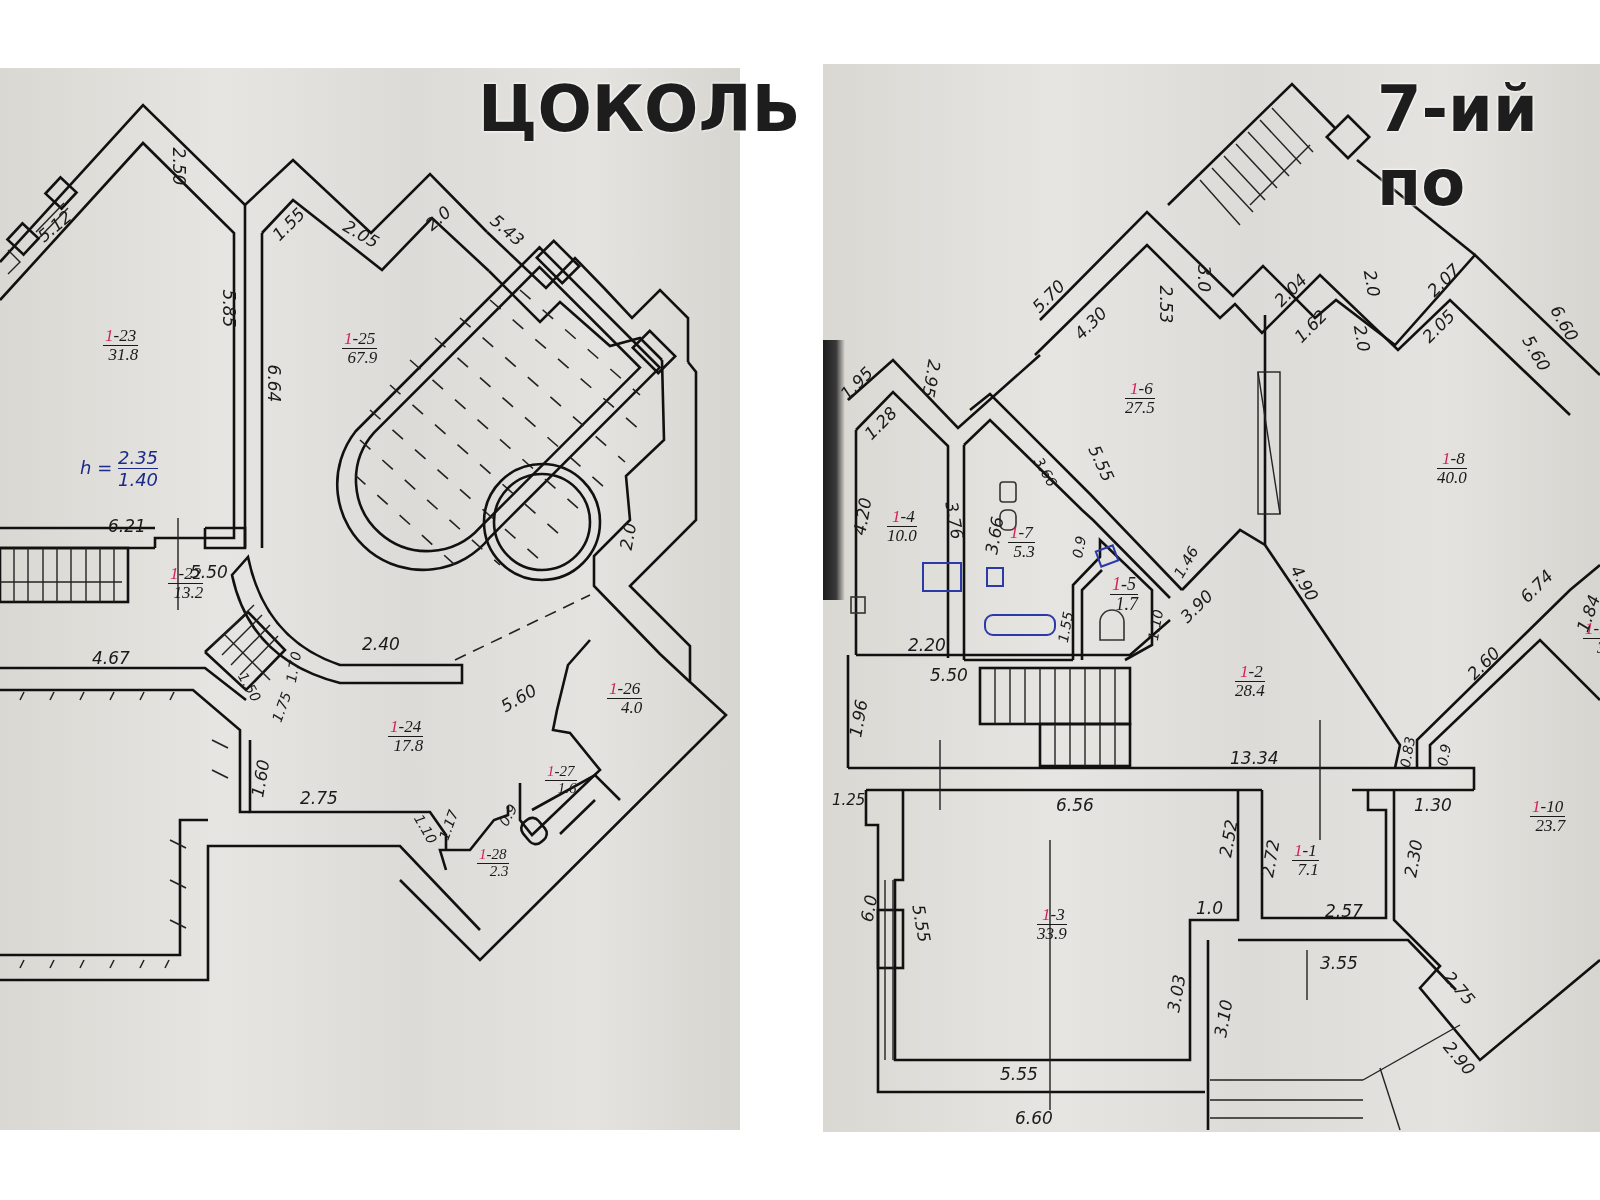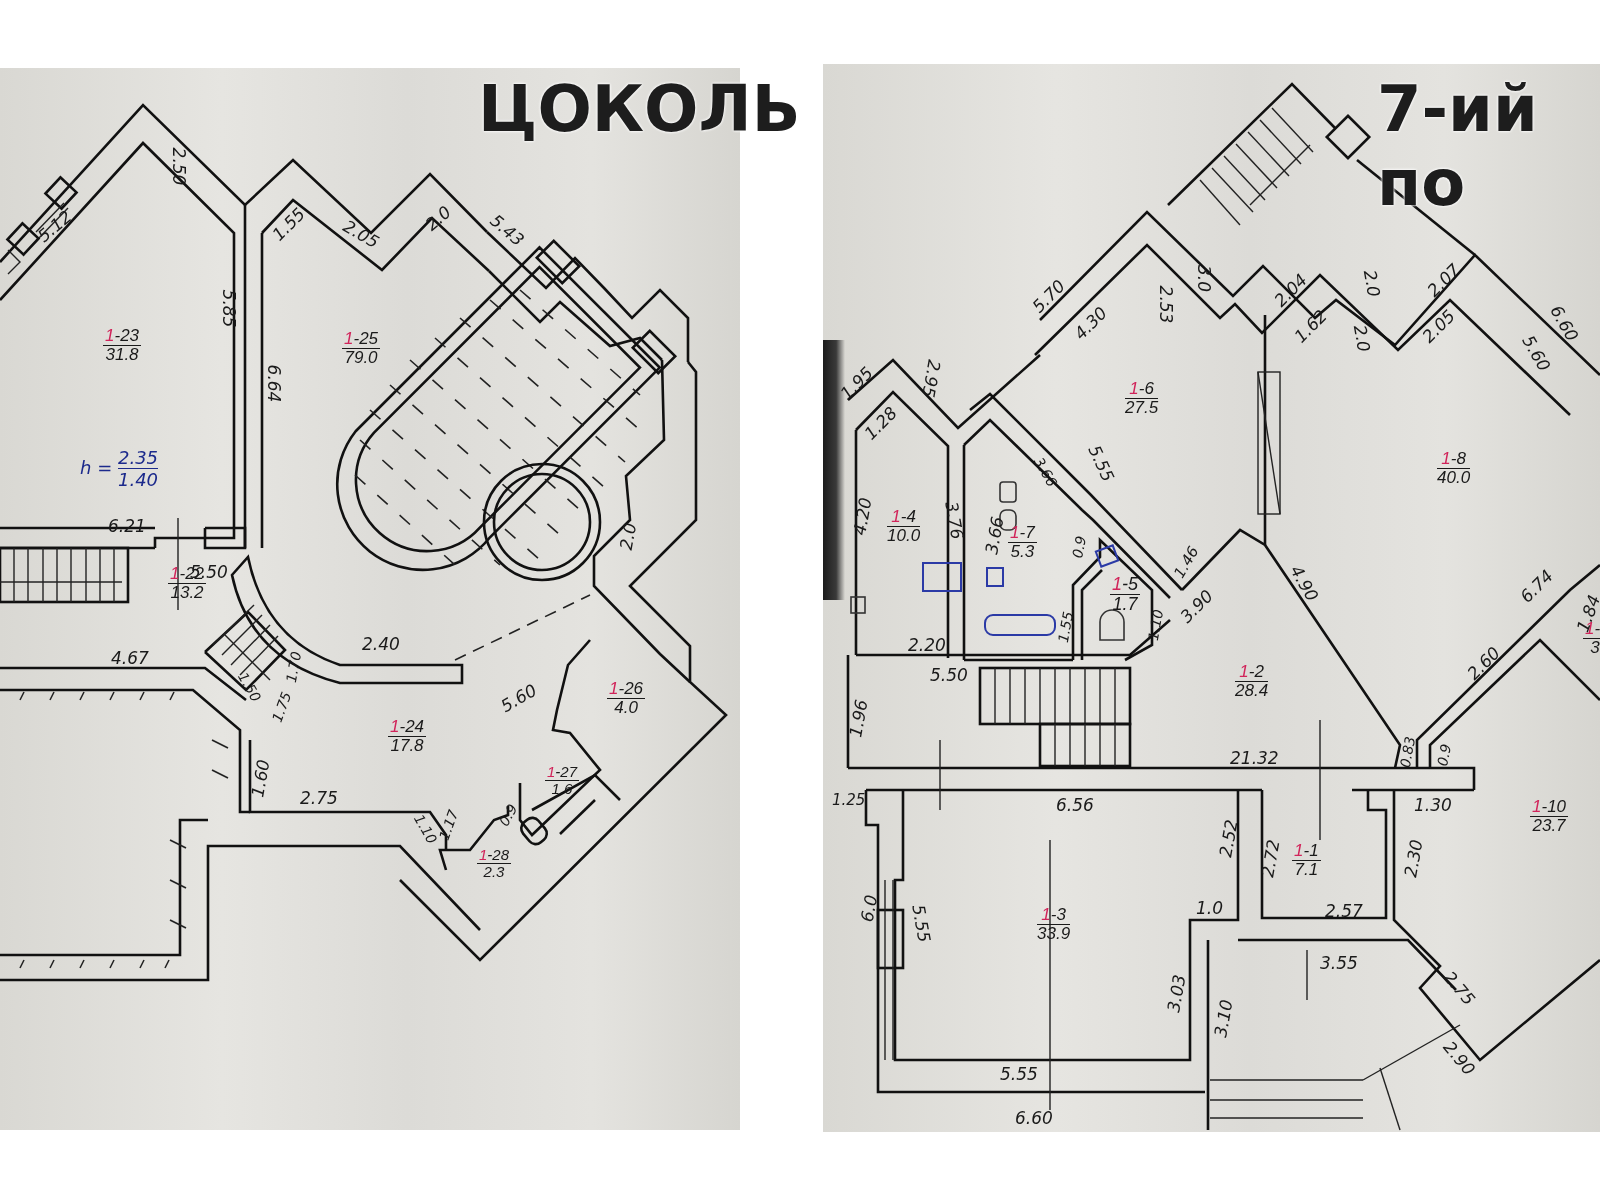--- a/index.html
+++ b/index.html
@@ -9,21 +9,21 @@
   #sheet-right{left:823px;top:64px;width:777px;height:1068px;}
   .shadow-strip{position:absolute;left:823px;top:340px;width:22px;height:260px;background:linear-gradient(90deg,#1c1c1c,#3a3a3a 60%,rgba(60,60,60,0));}
   .title{position:absolute;font-family:"DejaVu Sans",sans-serif;font-weight:bold;color:#1d1d1d;font-size:64px;letter-spacing:0px;text-shadow:0 0 3px #fff,0 0 3px #fff;}
   #title-left{left:478px;top:72px;}
   #title-right{left:1377px;top:72px;}
   svg{position:absolute;left:0;top:0;}
   .w{fill:none;stroke:#111;stroke-width:2.6;stroke-linejoin:miter;}
   .t{stroke:#222;stroke-width:1.4;fill:none;}
   .hatch{stroke:#222;stroke-width:1.6;}
   .lbl{position:absolute;font-family:"DejaVu Sans",sans-serif;font-style:italic;color:#1a1a1a;font-size:17px;white-space:nowrap;line-height:1;}
-  .room{position:absolute;text-align:center;font-family:Liberation Sans, sans-serif;font-style:italic;color:#1a1a1a;font-size:17px;line-height:1.05;}
+  .room{position:absolute;text-align:right;font-family:Liberation Serif, serif;font-style:italic;color:#1a1a1a;font-size:17px;line-height:1.05;}
   .room .num{display:block;border-bottom:1.6px solid #1a1a1a;padding:0 2px;}
   .room .num .fl{color:#d1245a;}
   .room .area{display:block;}
   .height-note{position:absolute;color:#1c2a8c;font-style:italic;font-size:18px;font-family:"DejaVu Sans",sans-serif;}
   .height-note .frac{display:inline-block;text-align:center;vertical-align:middle;}
   .height-note .frac span{display:block;}
   .height-note .frac span:first-child{border-bottom:1.6px solid #1c2a8c;}
 </style>
 </head>
 <body>
@@ -243,21 +243,21 @@
 
 <div class="title" id="title-left">ЦОКОЛЬ</div>
 <div class="title" id="title-right">7-ий по</div>
 
 <div class="room" style="left:103px;top:327px;">
   <span class="num"><span class="fl">1</span><span>-23</span></span>
   <span class="area">31.8</span>
 </div>
 <div class="room" style="left:342px;top:330px;">
   <span class="num"><span class="fl">1</span><span>-25</span></span>
-  <span class="area">79.0</span>
+  <span class="area">67.9</span>
 </div>
 <div class="room" style="left:168px;top:565px;">
   <span class="num"><span class="fl">1</span><span>-22</span></span>
   <span class="area">13.2</span>
 </div>
 <div class="room" style="left:388px;top:718px;">
   <span class="num"><span class="fl">1</span><span>-24</span></span>
   <span class="area">17.8</span>
 </div>
 <div class="room" style="left:607px;top:680px;">
@@ -280,21 +280,21 @@
 <div class="lbl" style="left:36px;top:218px;transform:rotate(-40deg);">5.12</div>
 <div class="lbl" style="left:160px;top:158px;transform:rotate(90deg);">2.50</div>
 <div class="lbl" style="left:210px;top:300px;transform:rotate(90deg);">5.85</div>
 <div class="lbl" style="left:270px;top:216px;transform:rotate(-45deg);">1.55</div>
 <div class="lbl" style="left:342px;top:226px;transform:rotate(30deg);">2.05</div>
 <div class="lbl" style="left:425px;top:210px;transform:rotate(-40deg);">2.0</div>
 <div class="lbl" style="left:488px;top:222px;transform:rotate(40deg);">5.43</div>
 <div class="lbl" style="left:255px;top:375px;transform:rotate(90deg);">6.64</div>
 <div class="lbl" style="left:108px;top:518px;">6.21</div>
 <div class="lbl" style="left:190px;top:564px;">5.50</div>
-<div class="lbl" style="left:92px;top:650px;margin-left:19px;">4.67</div>
+<div class="lbl" style="left:92px;top:650px;">4.67</div>
 <div class="lbl" style="left:362px;top:636px;">2.40</div>
 <div class="lbl" style="left:278px;top:660px;transform:rotate(-80deg);font-size:14px;">1.70</div>
 <div class="lbl" style="left:234px;top:680px;transform:rotate(60deg);font-size:14px;">1.50</div>
 <div class="lbl" style="left:266px;top:700px;transform:rotate(-70deg);font-size:14px;">1.75</div>
 <div class="lbl" style="left:615px;top:528px;transform:rotate(-80deg);">2.0</div>
 <div class="lbl" style="left:500px;top:690px;transform:rotate(-30deg);">5.60</div>
 <div class="lbl" style="left:242px;top:770px;transform:rotate(-80deg);">1.60</div>
 <div class="lbl" style="left:300px;top:790px;">2.75</div>
 <div class="lbl" style="left:410px;top:822px;transform:rotate(60deg);font-size:14px;">1.10</div>
 <div class="lbl" style="left:433px;top:818px;transform:rotate(-70deg);font-size:14px;">1.17</div>
@@ -368,21 +368,21 @@
 <div class="lbl" style="left:1140px;top:618px;transform:rotate(-80deg);font-size:14px;">1.10</div>
 <div class="lbl" style="left:1285px;top:575px;transform:rotate(60deg);">4.90</div>
 <div class="lbl" style="left:908px;top:637px;">2.20</div>
 <div class="lbl" style="left:930px;top:667px;">5.50</div>
 <div class="lbl" style="left:840px;top:710px;transform:rotate(-80deg);">1.96</div>
 <div class="lbl" style="left:1518px;top:578px;transform:rotate(-45deg);">6.74</div>
 <div class="lbl" style="left:1570px;top:605px;transform:rotate(-70deg);">1.84</div>
 <div class="lbl" style="left:1465px;top:655px;transform:rotate(-45deg);">2.60</div>
 <div class="lbl" style="left:1392px;top:745px;transform:rotate(-80deg);font-size:14px;">0.83</div>
 <div class="lbl" style="left:1433px;top:748px;transform:rotate(-80deg);font-size:14px;">0.9</div>
-<div class="lbl" style="left:1230px;top:750px;">21.32</div>
+<div class="lbl" style="left:1230px;top:750px;">13.34</div>
 <div class="lbl" style="left:832px;top:793px;font-size:15px;">1.25</div>
 <div class="lbl" style="left:1056px;top:797px;">6.56</div>
 <div class="lbl" style="left:1210px;top:830px;transform:rotate(-80deg);">2.52</div>
 <div class="lbl" style="left:1252px;top:850px;transform:rotate(-80deg);">2.72</div>
 <div class="lbl" style="left:1395px;top:850px;transform:rotate(-80deg);">2.30</div>
 <div class="lbl" style="left:1414px;top:797px;">1.30</div>
 <div class="lbl" style="left:1196px;top:900px;">1.0</div>
 <div class="lbl" style="left:856px;top:900px;transform:rotate(-80deg);">6.0</div>
 <div class="lbl" style="left:902px;top:915px;transform:rotate(80deg);">5.55</div>
 <div class="lbl" style="left:1158px;top:985px;transform:rotate(-80deg);">3.03</div>

